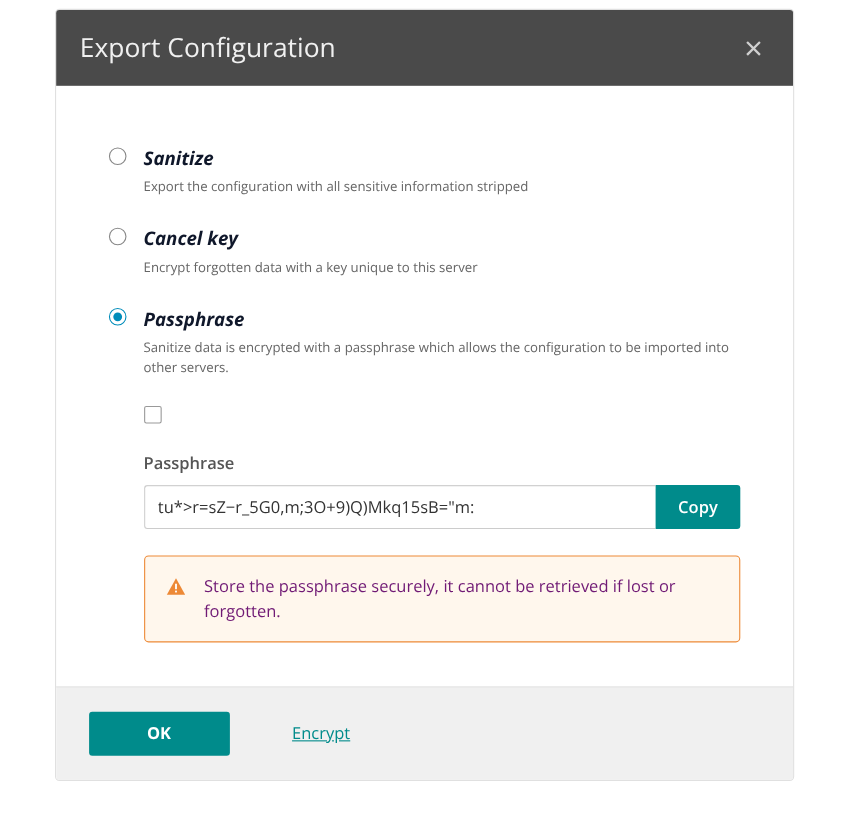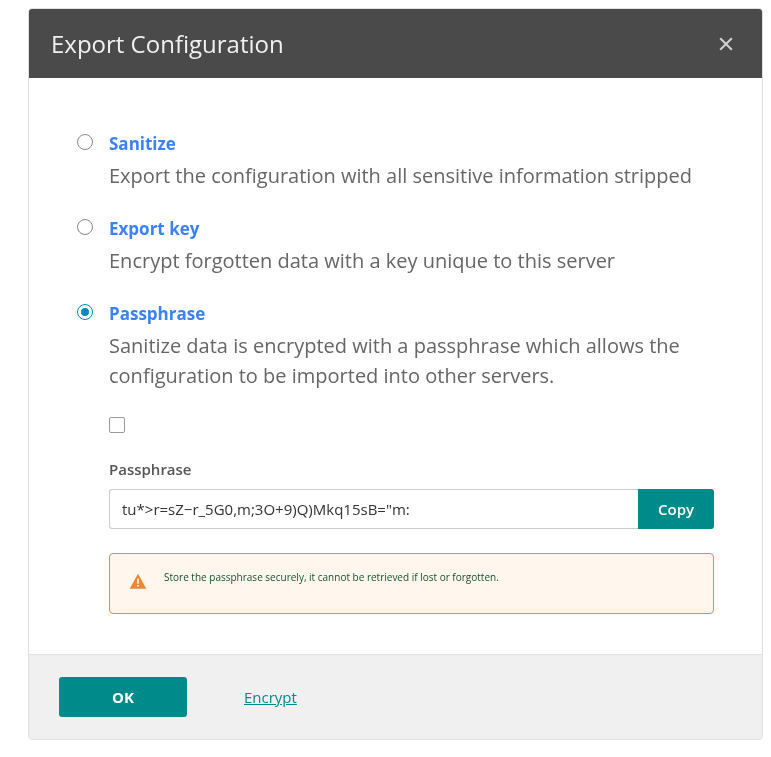--- a/index.html
+++ b/index.html
@@ -9,26 +9,25 @@
     }
     body {
       font-family: "Segoe UI", "Open Sans", Arial, sans-serif;
       background: #fff;
       display: flex;
       align-items: flex-start;
       justify-content: center;
       padding: 8px;
     }
     .dialog {
-      width: 755px;
+      width: 672px;
       border: 1px solid #e0e0e0;
       border-radius: 4px;
       overflow: hidden;
       background: #fff;
-      margin-left: 20px;
     }
     .dialog-header {
       background: #4a4a4a;
       color: #fff;
       display: flex;
       align-items: center;
       justify-content: space-between;
       padding: 18px 22px;
     }
     .dialog-title {
@@ -80,25 +79,26 @@
       border-radius: 50%;
       background: #008cba;
       display: block;
     }
     .option-content {
       flex: 1;
     }
     .option-title {
       font-size: 17px;
       font-weight: 700;
-      color: #3b82f6;
+      color: #0f172a;
       margin-bottom: 6px;
+      font-style: italic;
     }
     .option-desc {
-      font-size: 20px;
+      font-size: 12px;
       color: #666;
       line-height: 1.5;
     }
     .sub-section {
       margin-left: 32px;
       margin-top: 4px;
     }
     .checkbox-row {
       display: flex;
       align-items: center;
@@ -158,22 +158,22 @@
       padding: 16px 18px;
       display: flex;
       align-items: flex-start;
       gap: 16px;
     }
     .alert-icon {
       flex-shrink: 0;
       margin-top: 2px;
     }
     .alert-text {
-      font-size: 10px;
-      color: #14532d;
+      font-size: 15px;
+      color: #701a75;
       line-height: 1.5;
     }
     .dialog-footer {
       background: #f0f0f0;
       border-top: 1px solid #e3e3e3;
       padding: 22px 30px;
       display: flex;
       align-items: center;
       gap: 57px;
     }
@@ -217,21 +217,21 @@
       <div class="radio"></div>
       <div class="option-content">
         <div class="option-title">Sanitize</div>
         <div class="option-desc">Export the configuration with all sensitive information stripped</div>
       </div>
     </div>
 
     <div class="option">
       <div class="radio"></div>
       <div class="option-content">
-        <div class="option-title">Export key</div>
+        <div class="option-title">Cancel key</div>
         <div class="option-desc">Encrypt forgotten data with a key unique to this server</div>
       </div>
     </div>
 
     <div class="option">
       <div class="radio selected"></div>
       <div class="option-content">
         <div class="option-title">Passphrase</div>
         <div class="option-desc">Sanitize data is encrypted with a passphrase which allows the configuration to be imported into other servers.</div>
       </div>

